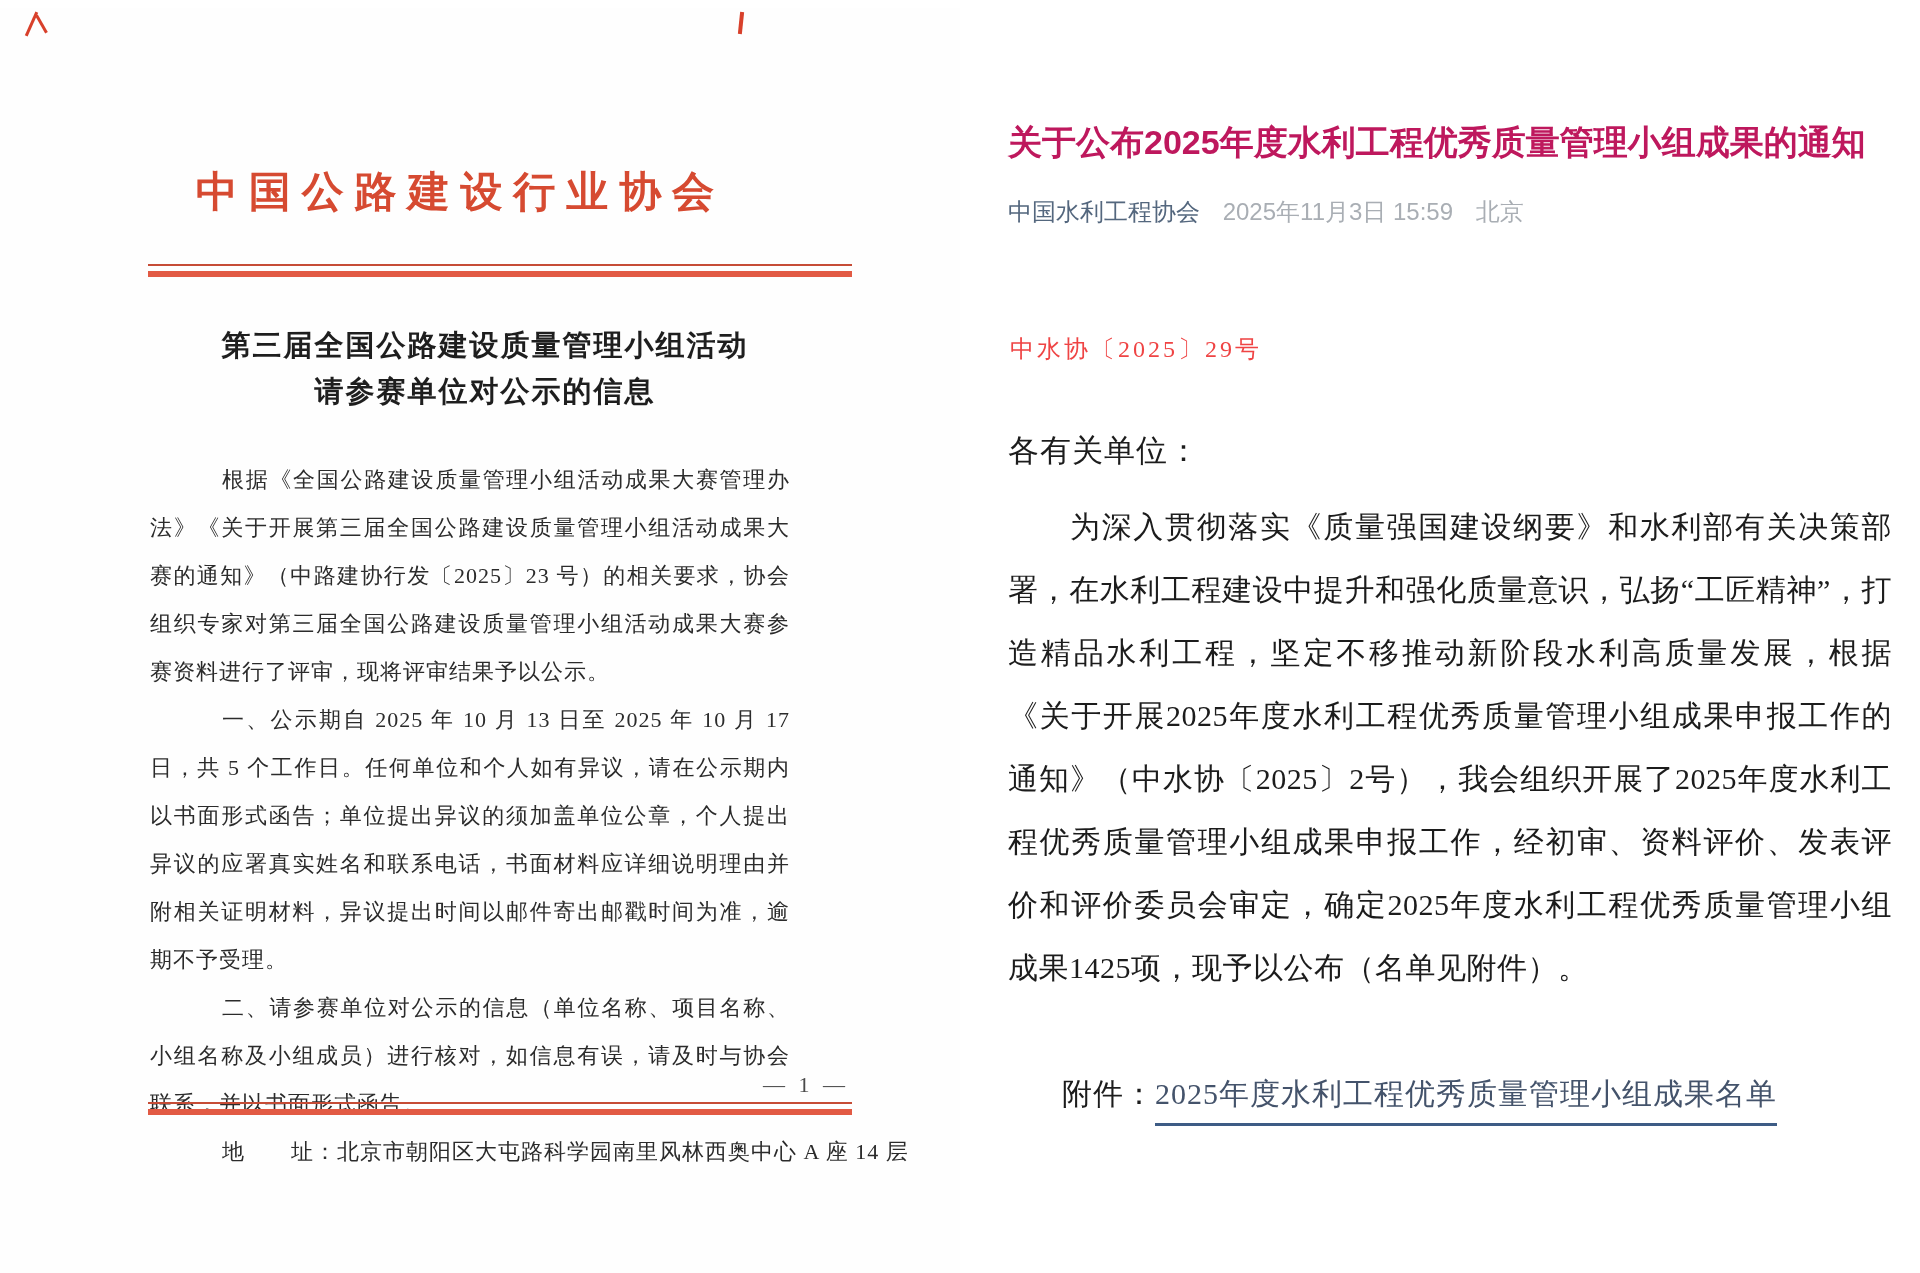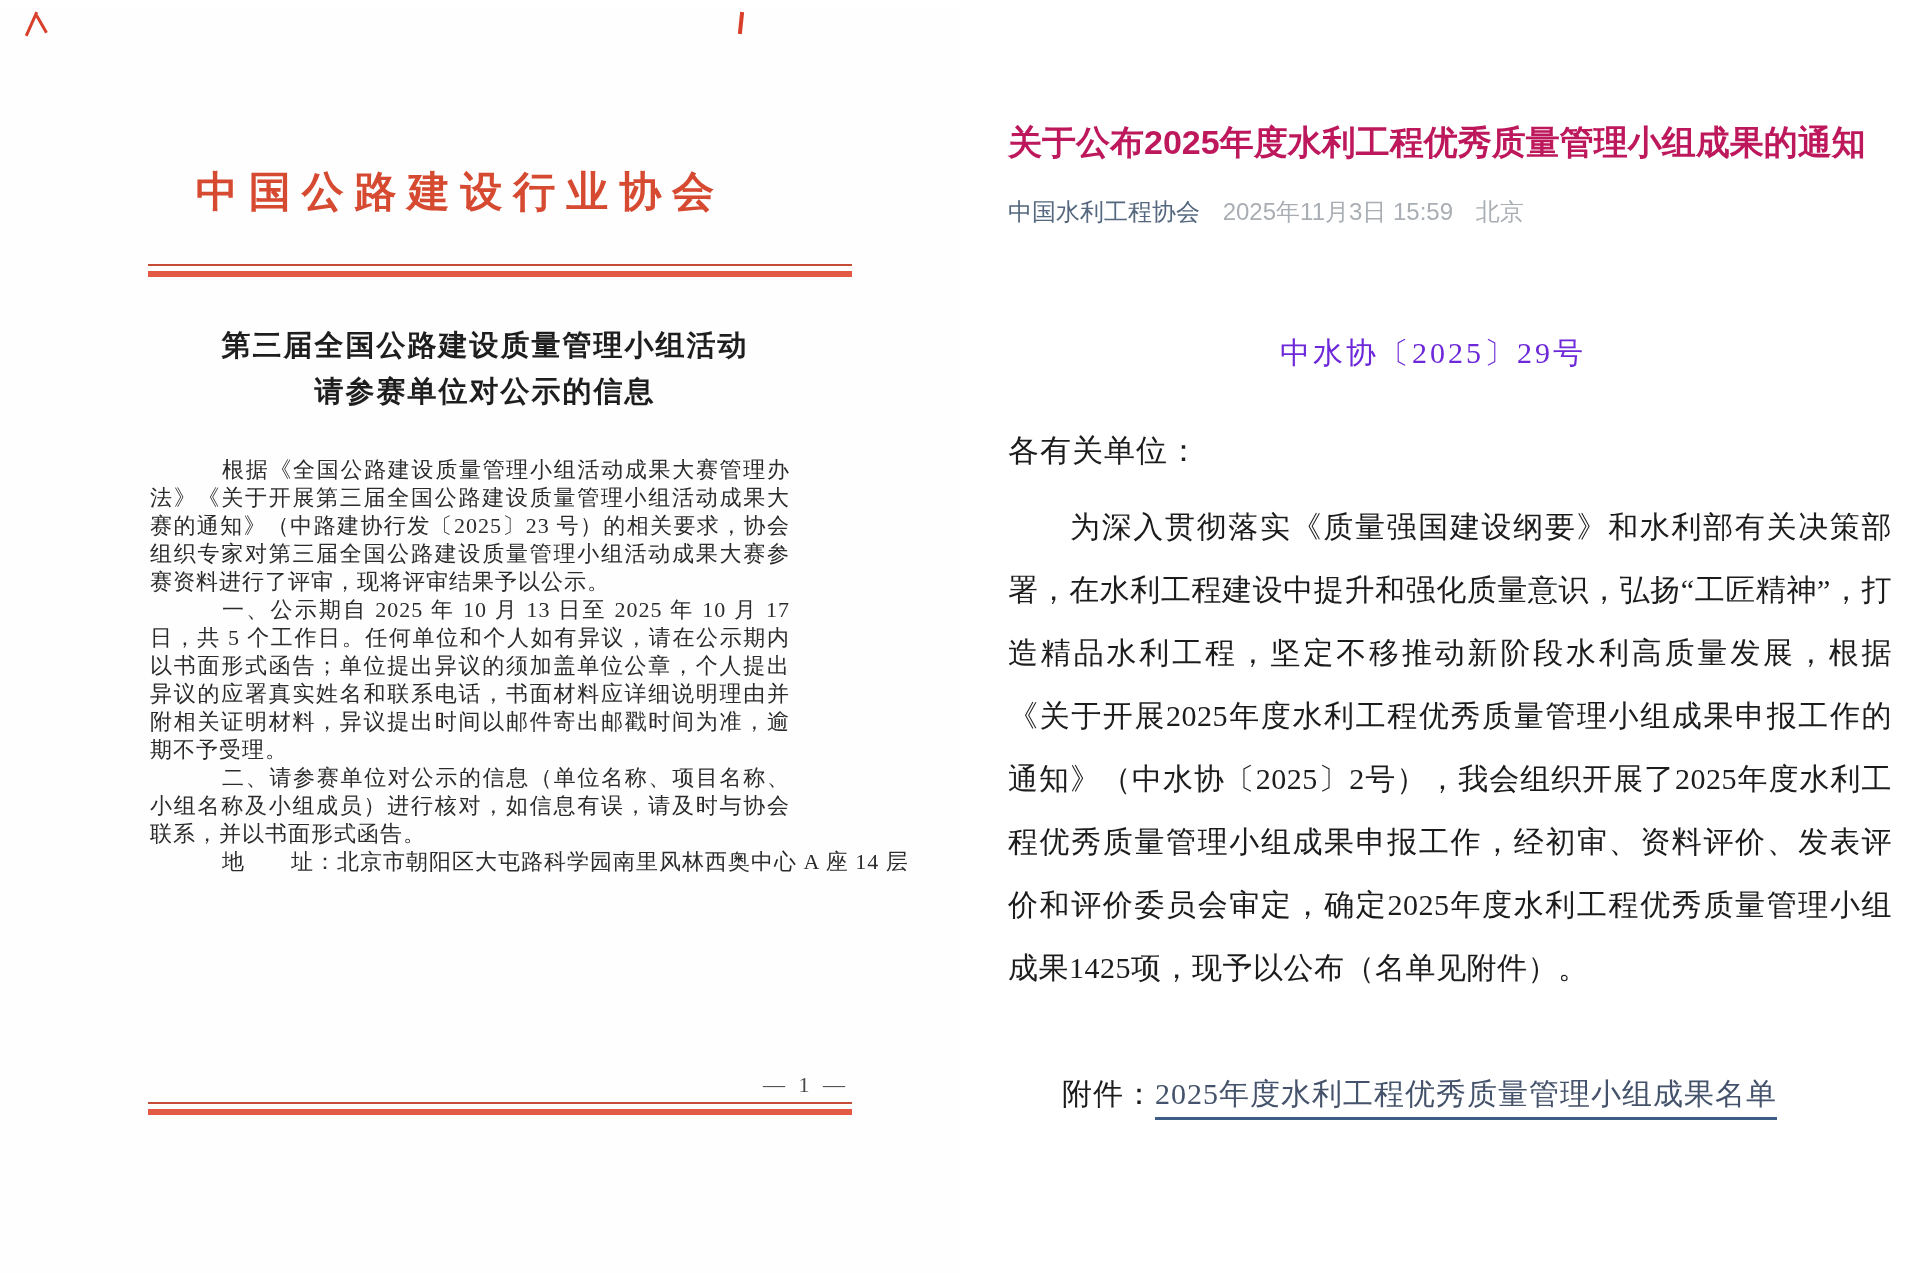--- a/index.html
+++ b/index.html
@@ -19,43 +19,43 @@
   .rule{position:absolute;left:148px;width:704px;}
   .rule .thin{display:block;height:2px;background:#c64c36;}
   .rule .thick{display:block;height:6px;background:#e25a44;margin-top:5px;}
   .head-rule{top:256px;}
   .foot-rule{top:1094px;}
 
   .doc-title{position:absolute;left:165px;top:314px;width:640px;margin:0;
              text-align:center;font-size:29px;line-height:46px;font-weight:700;color:#1e1e1e;
              letter-spacing:2px;}
   .doc-body{position:absolute;left:150px;top:448px;width:640px;
-            font-size:22px;line-height:28px;letter-spacing:1px;color:#2b2b2b;text-align:justify;}
+            font-size:22px;line-height:48px;letter-spacing:1px;color:#2b2b2b;text-align:justify;}
   .doc-body p{margin:0;text-indent:72px;}
   .doc-body p.address{white-space:nowrap;text-align:left;}
   .page-no{position:absolute;left:763px;top:1064px;font-size:22px;color:#4a4a4a;letter-spacing:4px;}
 
   
   .right-article{position:absolute;left:0;top:0;width:1920px;height:1273px;}
   .art-title{position:absolute;left:1008px;top:118px;width:884px;margin:0;
              font-family:"Liberation Sans","DejaVu Sans",sans-serif;
              font-size:34px;font-weight:700;color:#be185d;letter-spacing:0;line-height:48px;}
   .byline{position:absolute;left:1008px;top:196px;font-family:"Liberation Sans","DejaVu Sans",sans-serif;
           font-size:24px;}
   .byline .src{color:#54677e;}
   .byline .meta{color:#a9aeb4;margin-left:16px;}
-  .doc-no{position:absolute;left:1010px;top:333px;width:846px;text-align:center;
-          font-size:30px;color:#6d28d9;letter-spacing:3px;}
+  .doc-no{position:absolute;left:1010px;top:333px;width:846px;
+          font-size:24px;color:#ef4444;letter-spacing:3px;}
   .salutation{position:absolute;left:1008px;top:430px;font-size:31px;color:#1c1c1c;letter-spacing:1px;}
   .art-body{position:absolute;left:1008px;top:495px;width:884px;margin:0;
             font-size:30px;line-height:63px;letter-spacing:0.5px;color:#1c1c1c;
             text-align:justify;text-indent:62px;}
   .attachment{position:absolute;left:1062px;top:1074px;font-size:30px;color:#1c1c1c;letter-spacing:1px;}
   .att-link{color:#44536b;text-decoration:none;border-bottom:3px solid #3e5c85;
-            padding-bottom:7px;cursor:pointer;}
+            padding-bottom:13px;cursor:pointer;}
 </style>
 </head>
 <body>
 
 <div class="screen">
 
   <section class="left-page">
     <span class="artifact artifact-1"></span>
     <span class="artifact artifact-1b"></span>
     <span class="artifact artifact-2"></span>

